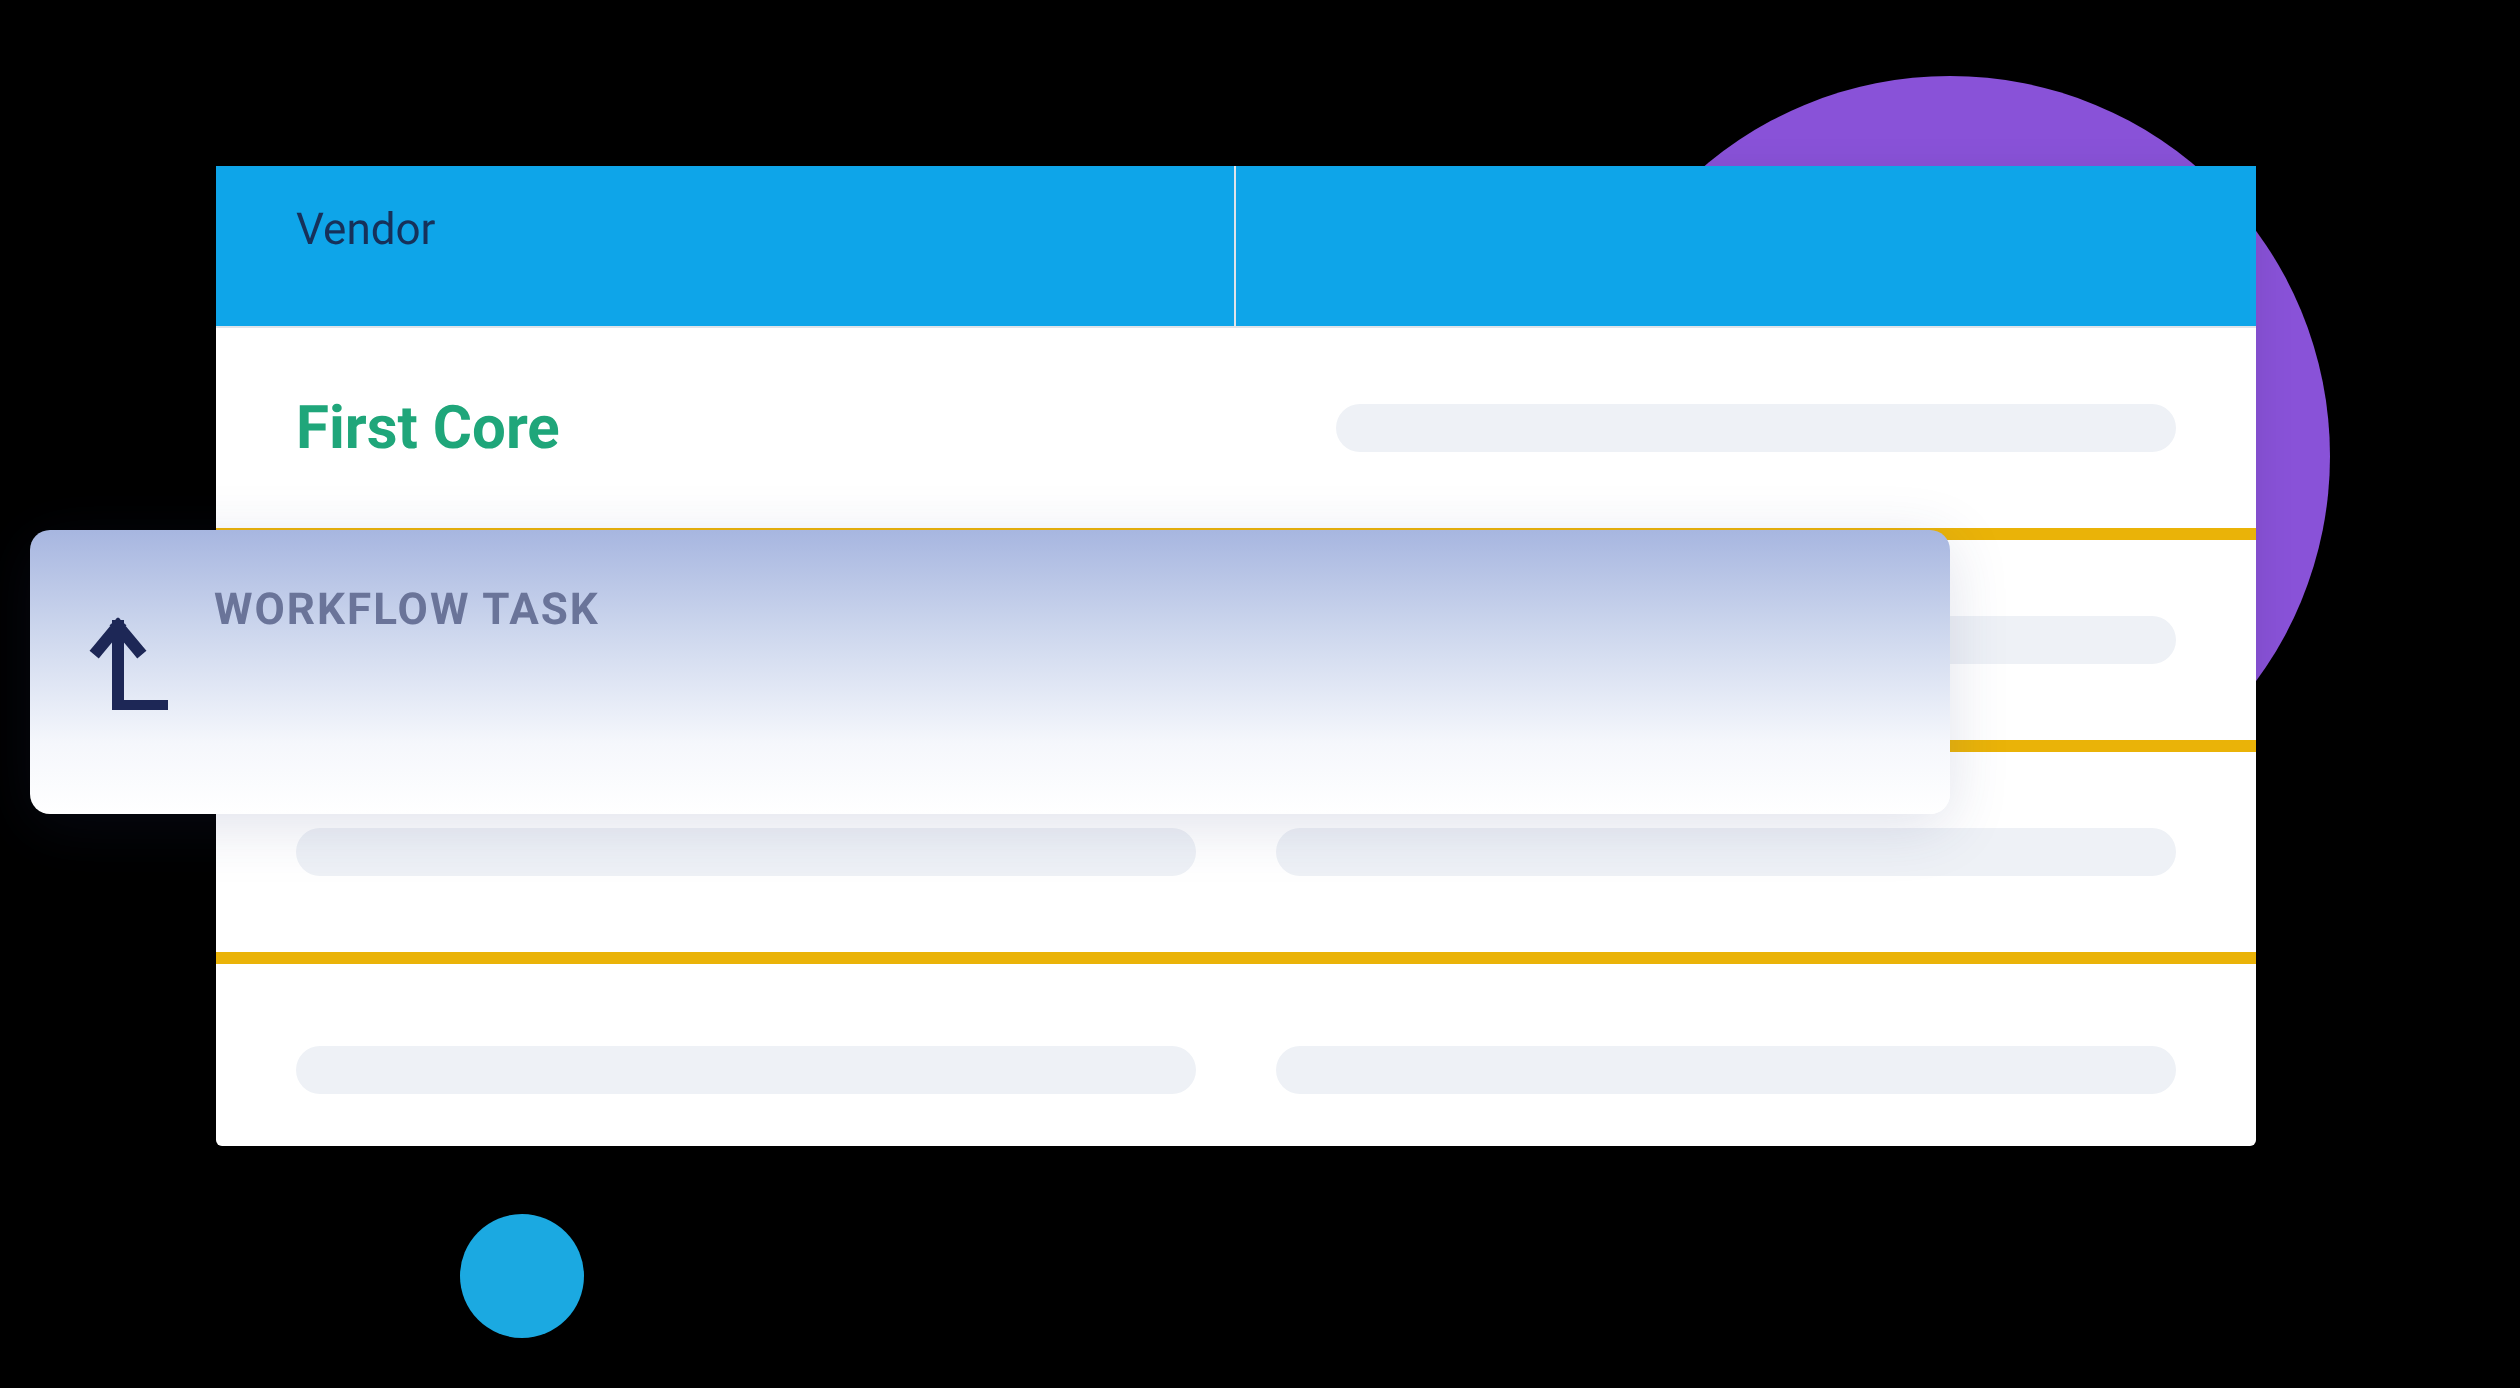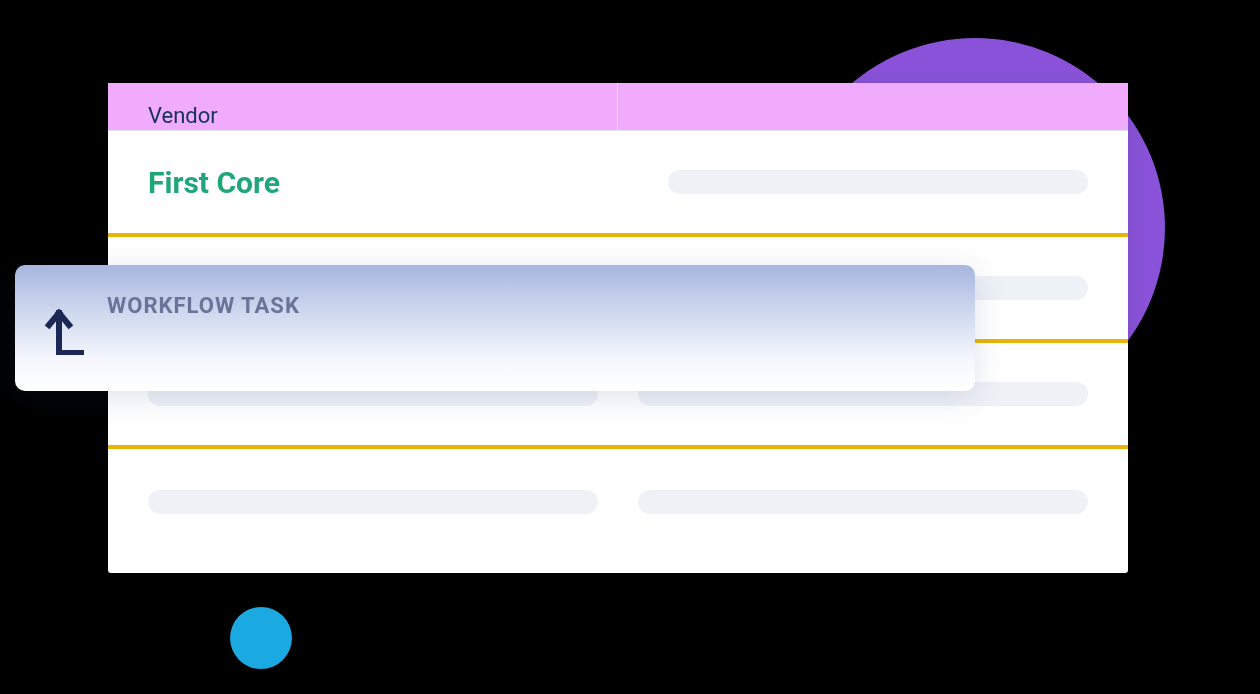--- a/index.html
+++ b/index.html
@@ -43,23 +43,23 @@
       top: 83px;
       width: 1020px;
       height: 490px;
       background: #ffffff;
       border-radius: 3px;
       box-shadow: 0 4px 20px rgba(0,0,0,0.1);
     }
     
     .panel-header {
       display: flex;
-      background: #f0abfc;
+      background: #0ea5e9;
       border-bottom: 1px solid #e0e4ea;
-      height: 48px;
+      height: 81px;
     }
     
     .panel-header-cell {
       padding: 20px 40px;
       font-size: 22px;
       color: #16315a;
       font-weight: 400;
     }
     
     .panel-header-cell.left {
@@ -68,21 +68,21 @@
     }
     
     .panel-header-cell.right {
       width: 50%;
     }
     
     .panel-row {
       display: flex;
       align-items: center;
       height: 106px;
-      border-bottom: 4px solid #eab308;
+      border-bottom: 6px solid #eab308;
       padding: 0 40px;
     }
     
     .panel-row:last-child {
       border-bottom: none;
     }
     
     .vendor-name {
       font-size: 30px;
       font-weight: 700;
@@ -121,21 +121,21 @@
       flex: 1;
     }
     
     .workflow-card {
       position: absolute;
       left: 15px;
       top: 265px;
       width: 960px;
       background: linear-gradient(180deg, #a7b6e0 0%, #ccd6ed 35%, #f5f7fc 75%, #ffffff 100%);
       border-radius: 10px;
-      padding: 28px 28px 32px 28px;
+      padding: 28px 28px 48px 28px;
       display: flex;
       align-items: flex-start;
       gap: 22px;
       box-shadow: 0 6px 30px rgba(50,60,120,0.15);
     }
     
     .workflow-icon {
       flex-shrink: 0;
       margin-top: 6px;
     }

